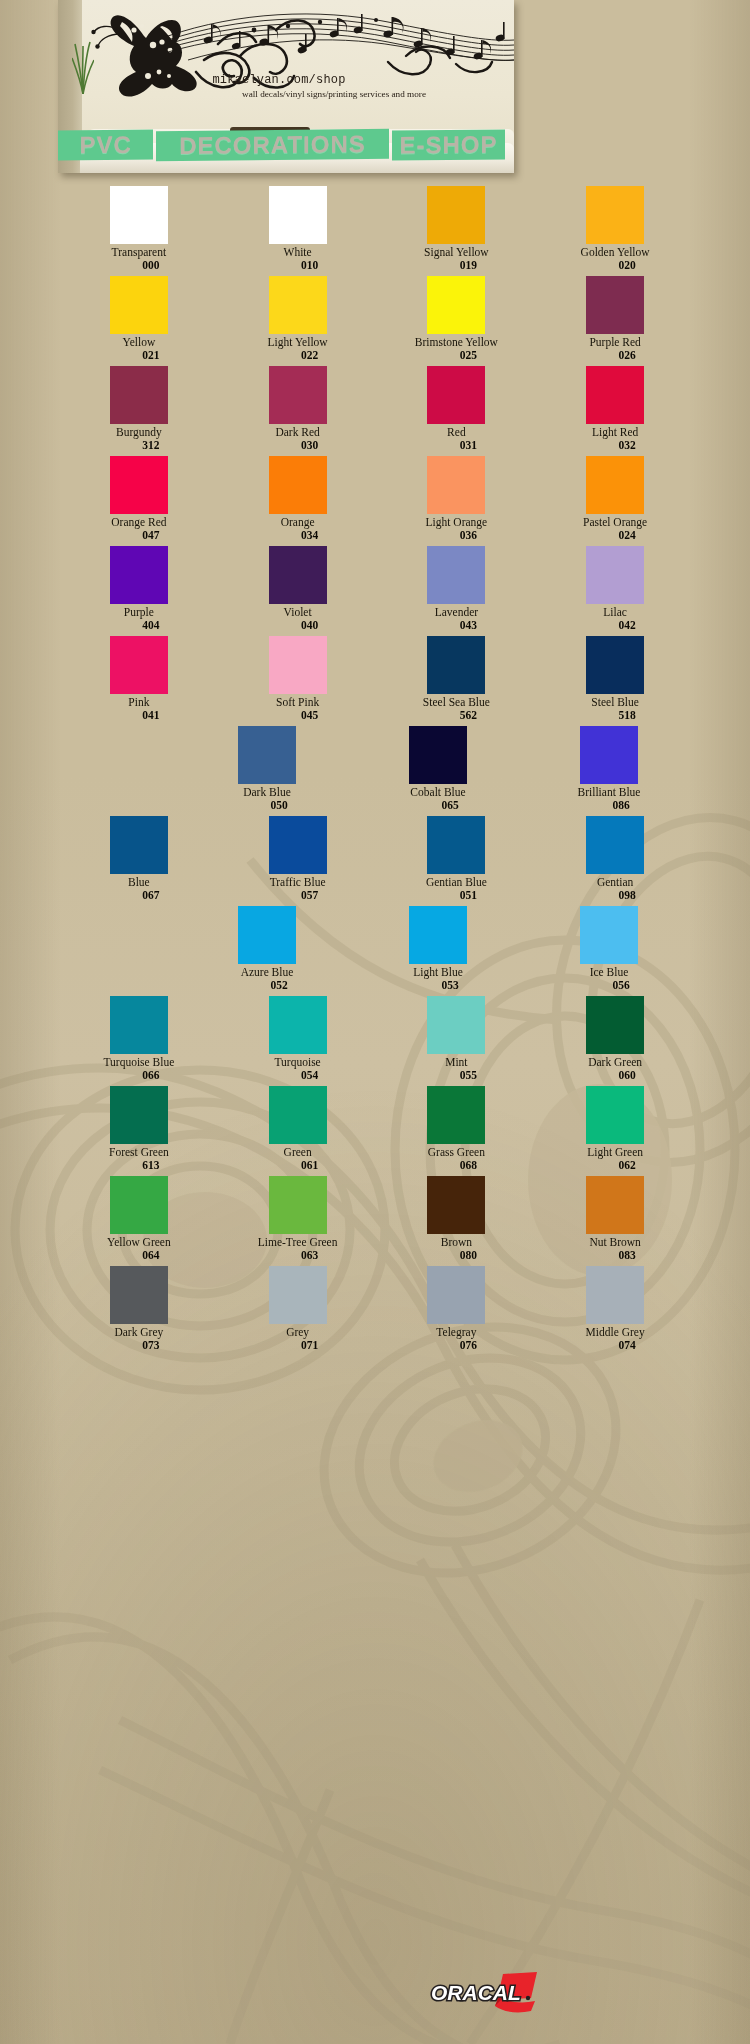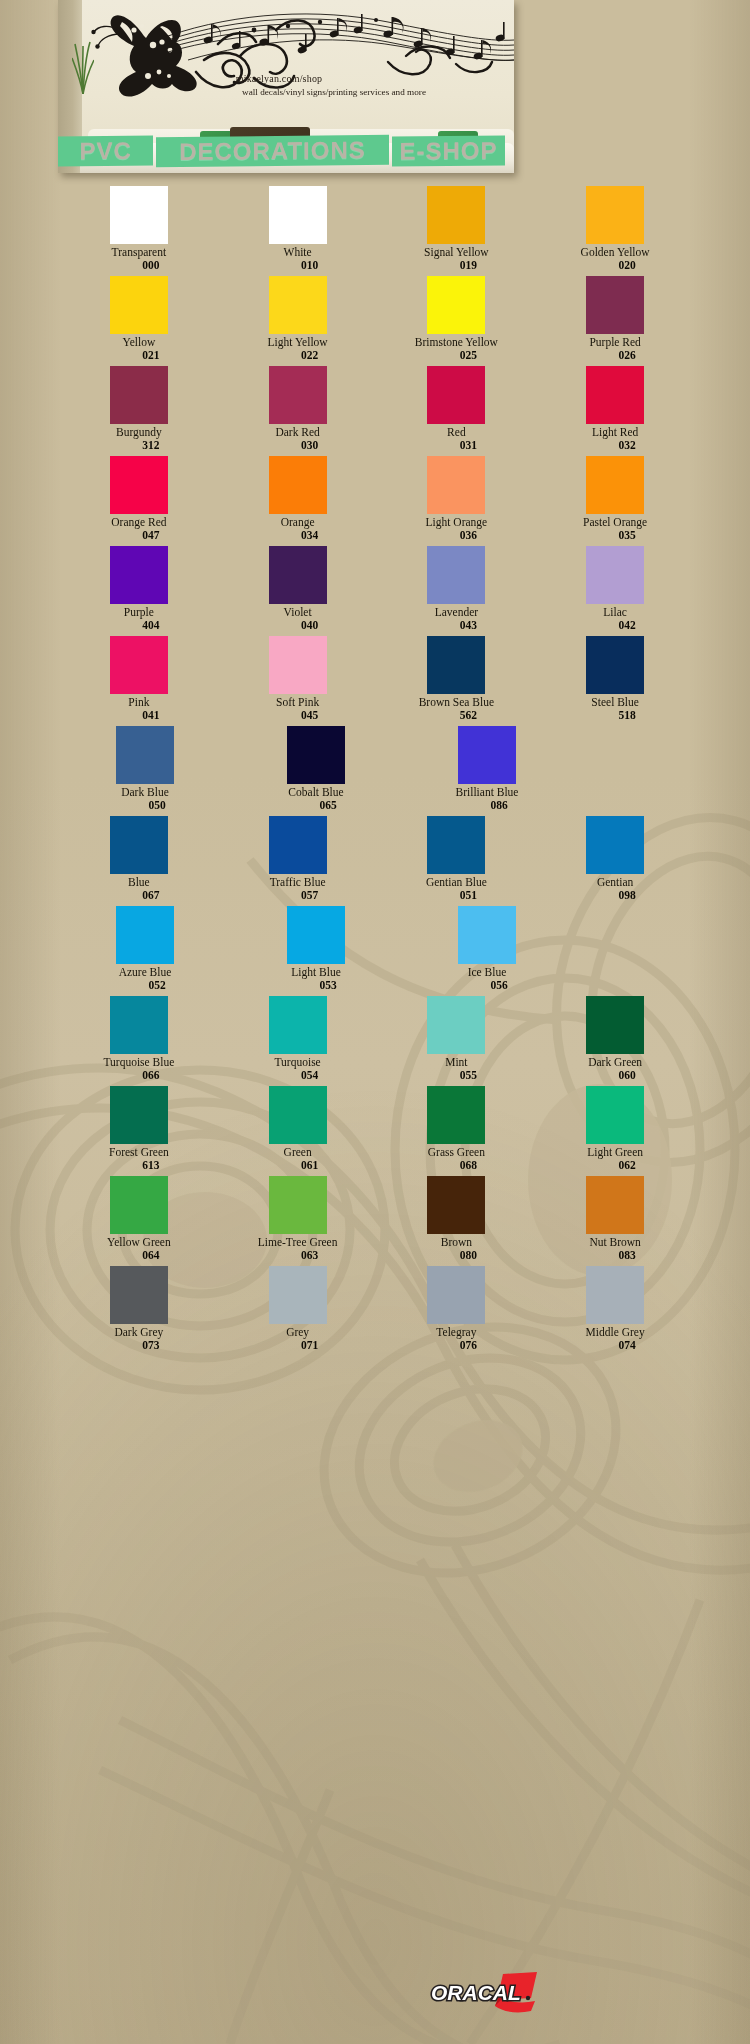--- a/index.html
+++ b/index.html
@@ -77,35 +77,35 @@
   .pillow.patt {
     background: linear-gradient(150deg, #4a3b26 0%, #3b2e1c 100%);
   }
   #banner-text {
     position: absolute; z-index: 6;
     left: 0; top: 74px; width: 456px;
     text-align: center;
     color: #2a2118;
   }
   #banner-url {
-    font-family: Liberation Serif, serif;
-    font-size: 10px; letter-spacing: .2px; line-height: 1.05;
+    font-family: Liberation Mono, monospace;
+    font-size: 12px; letter-spacing: .2px; line-height: 1.05;
     text-align: center;
     padding-right: 14px;
   }
   #banner-sub {
     font-family: "Liberation Serif", serif;
     font-size: 9.2px; line-height: 1.1; margin-top: 2px;
     text-align: center; padding-left: 96px;
   }
   #banner-green-band {
     position: absolute; z-index: 7;
     left: 58px; top: 130px;
     width: 450px; height: 36px;
-    display: flex; align-items: flex-end;
+    display: flex; align-items: flex-start;
     background: transparent;
   }
   .gb-seg {
     background: #5ec98e;
     height: 30px;
     display: flex; align-items: center; justify-content: center;
     margin-right: 3px;
     transform: skewY(-0.6deg);
   }
   .gb-text {
@@ -118,21 +118,21 @@
     text-shadow: 0 1px 0 rgba(255,255,255,.25);
     white-space: nowrap;
   }
 
   
   #grid {
     position: absolute; z-index: 6;
     left: 0; top: 186px;
     width: 750px;
   }
-  .srow { display: flex; width: 674px; }
+  .srow { display: flex; width: 674px; justify-content: flex-end; }
   .cell {
     width: 130px;
     margin-right: 0;
     display: flex; flex-direction: column; align-items: center;
     position: relative;
   }
   .cell.c0 { margin-left: 80px; }
   .cell.gap { margin-left: 41px; }
   .chip {
     width: 58px; height: 58px;
@@ -431,21 +431,21 @@
         <div class="ccode">034</div>
       </div>
       <div class="cell gap">
         <div class="chip" style="background: rgb(250, 148, 96);"></div>
         <div class="cname">Light Orange</div>
         <div class="ccode">036</div>
       </div>
       <div class="cell gap">
         <div class="chip" style="background: rgb(251, 146, 8);"></div>
         <div class="cname">Pastel Orange</div>
-        <div class="ccode">035</div>
+        <div class="ccode">024</div>
       </div>
     </div>
     <div class="srow" style="height: 90px;">
       <div class="cell c0">
         <div class="chip" style="background: rgb(95, 6, 180);"></div>
         <div class="cname">Purple</div>
         <div class="ccode">404</div>
       </div>
       <div class="cell gap">
         <div class="chip" style="background: rgb(63, 28, 88);"></div>
@@ -469,21 +469,21 @@
         <div class="cname">Pink</div>
         <div class="ccode">041</div>
       </div>
       <div class="cell gap">
         <div class="chip" style="background: rgb(248, 168, 196);"></div>
         <div class="cname">Soft Pink</div>
         <div class="ccode">045</div>
       </div>
       <div class="cell gap">
         <div class="chip" style="background: rgb(7, 55, 95);"></div>
-        <div class="cname">Brown Sea Blue</div>
+        <div class="cname">Steel Sea Blue</div>
         <div class="ccode">562</div>
       </div>
       <div class="cell gap">
         <div class="chip" style="background: rgb(8, 45, 92);"></div>
         <div class="cname">Steel Blue</div>
         <div class="ccode">518</div>
       </div>
     </div>
     <div class="srow" style="height: 90px;">
       <div class="cell c0">

